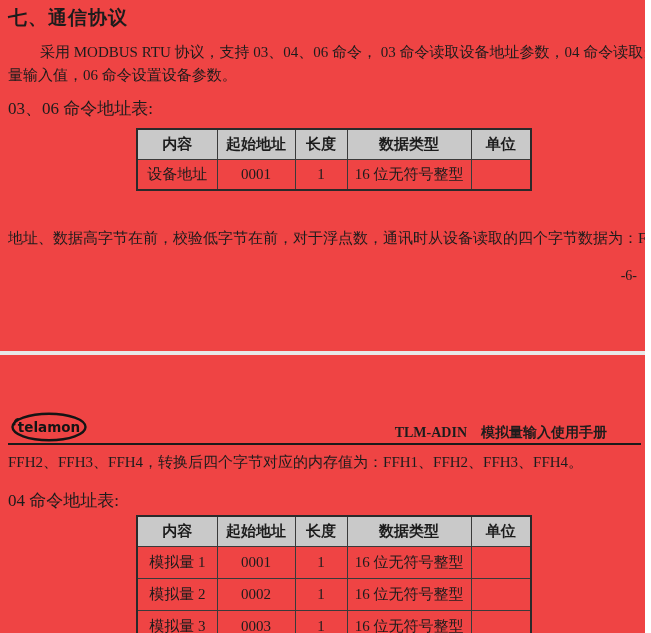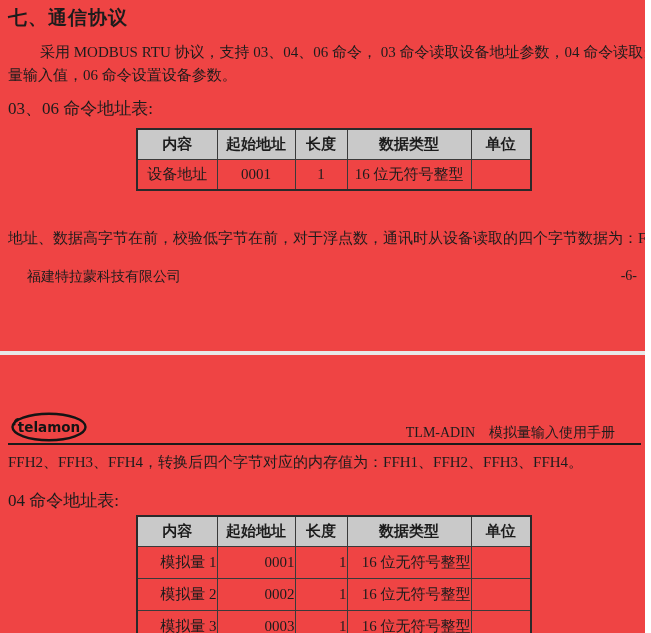--- a/index.html
+++ b/index.html
@@ -19,21 +19,21 @@
   .footer-line { font-size:14px; }
   .page-gap { position:absolute; left:0; right:0; height:4px; background:#e8e8e8; }
   .addr-table { position:absolute; border-collapse:collapse; font-size:15px;
     border:2px solid #2a2a2a; table-layout:fixed; }
   .addr-table th, .addr-table td {
     border:1px solid #3a3a3a; text-align:center; vertical-align:middle; padding:0;
     overflow:hidden;
   }
   .addr-table th { background:#c9c9c9; font-weight:bold; }
   .t1 th { height:29px; } .t1 td { height:29px; }
-  .t2 th { height:29px; } .t2 td { height:31px;text-align:right; }
+  .t2 th { height:29px; } .t2 td { height:31px; }
   .header-rule { position:absolute; left:8px; right:4px; border-top:2px solid #1a1a1a; }
   .header-title { font-size:14px; }
   .logo { position:absolute; }
 </style>
 </head>
 <body>
 
 <div class="doc">
 
   <div class="t heading" style="top:5px; left:8px;">七、通信协议</div>
@@ -65,35 +65,34 @@
       <td>0001</td>
       <td>1</td>
       <td>16 位无符号整型</td>
       <td></td>
     </tr>
   </tbody>
     </table>
 
   <div class="t body-line" style="top:229px; left:8px;">地址、数据高字节在前，校验低字节在前，对于浮点数，通讯时从设备读取的四个字节数据为：FFH1、</div>
 
-  <div class="t footer-line" style="top:268px; left:27px;">福建特拉蒙科技有限公司</div>
 
   <div class="t footer-line" style="top:268px; right:8px;">-6-</div>
 
   <div class="page-gap" style="top:351px;"></div>
 
   <div class="logo" style="top:412px; left:10px;">
     <svg width="78" height="30" viewBox="0 0 78 30">
       <ellipse cx="39" cy="15" rx="36.5" ry="13.3" fill="none" stroke="#141414" stroke-width="2.4"></ellipse>
       <path d="M8,7 c-2.5,0.5 -4,3 -3.5,5.5" fill="none" stroke="#141414" stroke-width="2" stroke-linecap="round"></path>
       <text x="39" y="20" text-anchor="middle" font-family="DejaVu Sans, Liberation Sans, sans-serif" font-size="13.5" font-weight="bold" fill="#141414">telamon</text>
     </svg>
   </div>
 
-  <div class="t header-title" style="top:424px; right:30px;">TLM-ADIN　模拟量输入使用手册</div>
+  <div class="t header-title" style="top:424px; right:38px;font-weight:bold;">TLM-ADIN　模拟量输入使用手册</div>
 
   <div class="header-rule" style="top:443px;"></div>
 
   <div class="t body-line" style="top:453px; left:8px;">FFH2、FFH3、FFH4，转换后四个字节对应的内存值为：FFH1、FFH2、FFH3、FFH4。</div>
 
   <div class="t caption" style="top:489px; left:8px;">04 命令地址表:</div>
 
   <table class="addr-table t2" style="top:515px; left:136px; width:394px;">
     <colgroup>
       <col style="width:80px">

